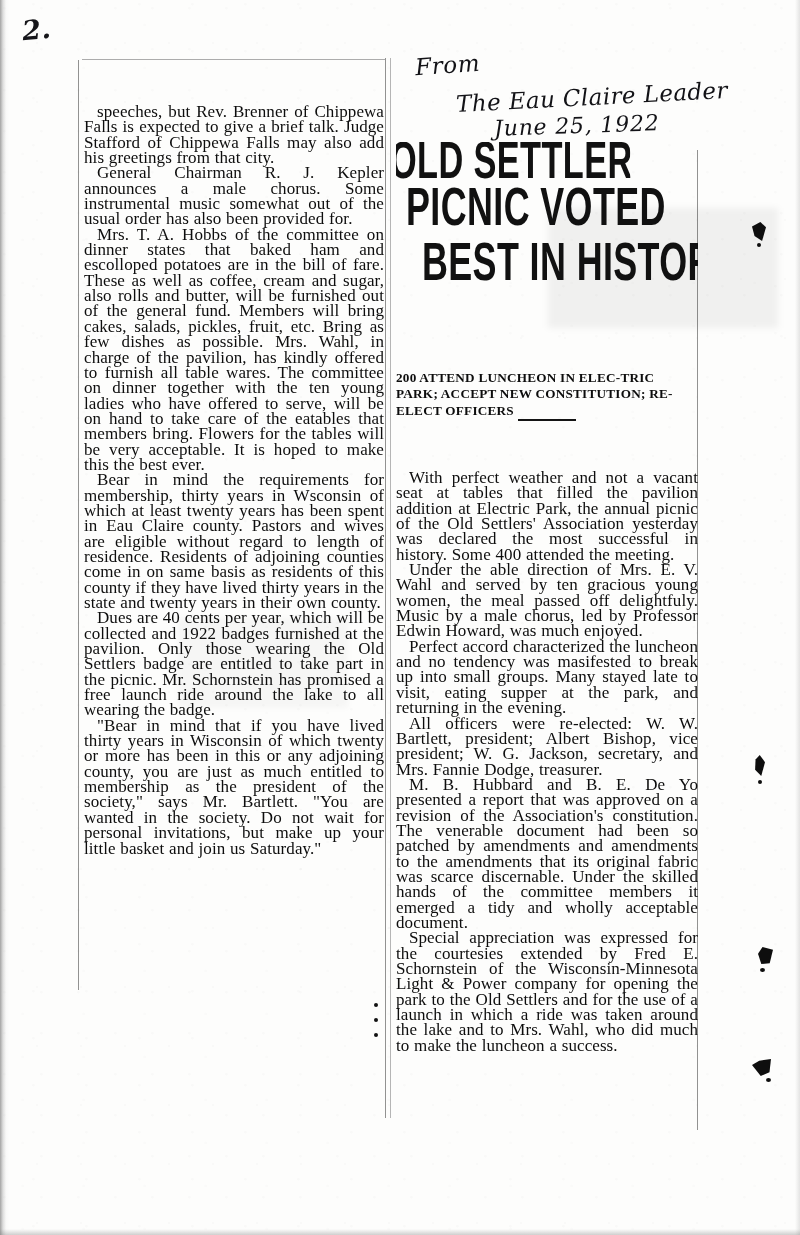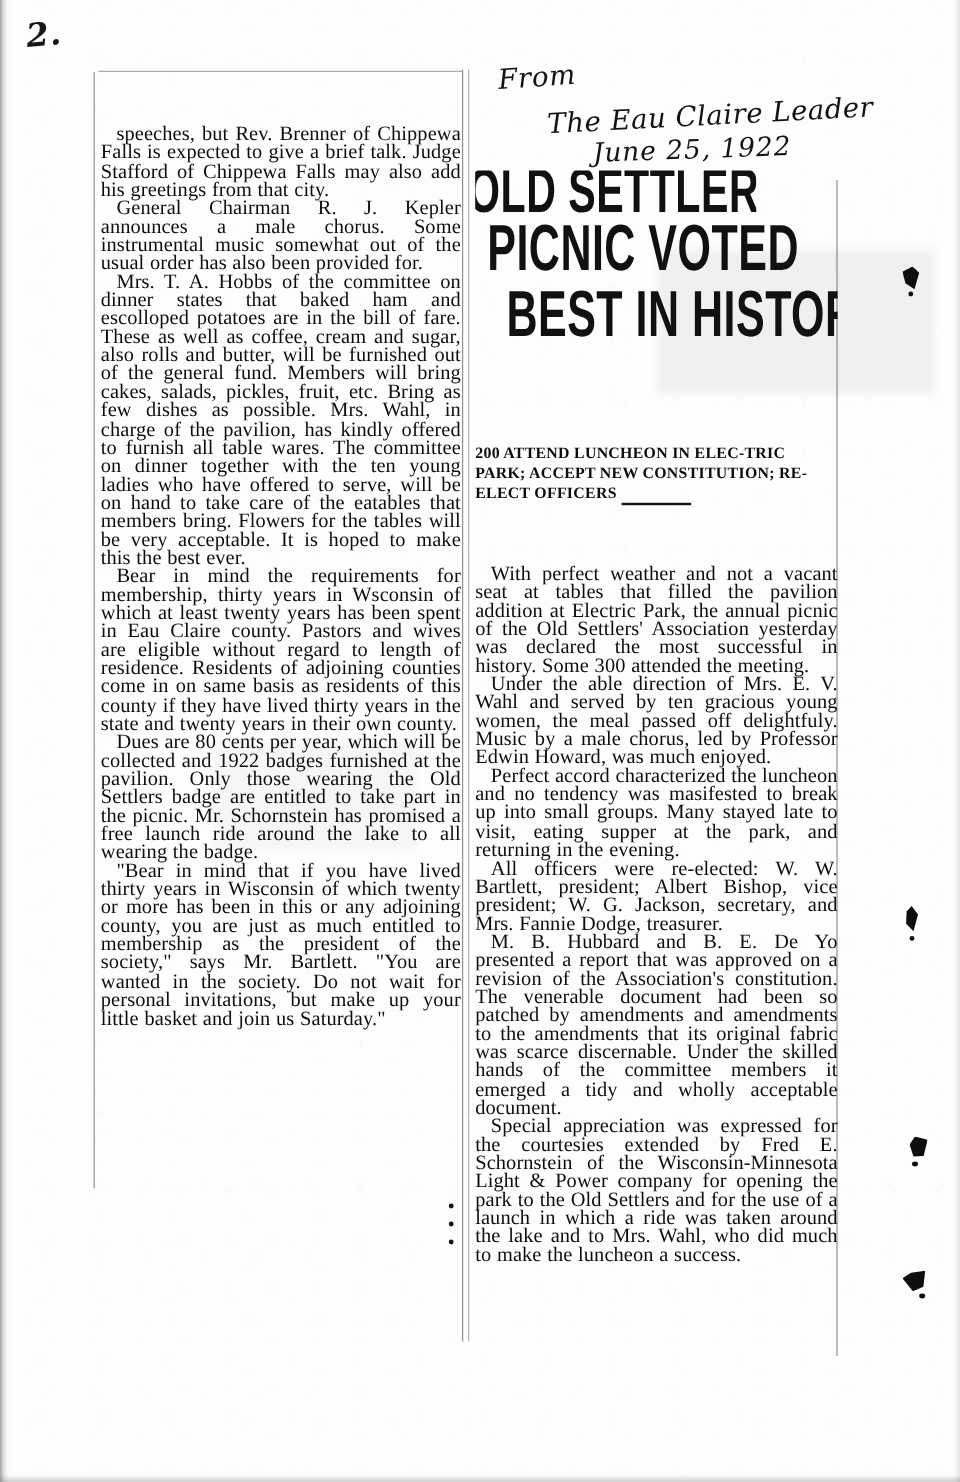--- a/index.html
+++ b/index.html
@@ -284,35 +284,35 @@
     <div class="rule rule-r"></div>
 
     <div class="smudge sm1"></div>
     <div class="smudge sm2"></div>
 
     <div class="lc-body news-body">
       <p>speeches, but Rev. Brenner of Chippewa Falls is expected to give a brief talk. Judge Stafford of Chippewa Falls may also add his greetings from that city.</p>
       <p>General Chairman R. J. Kepler announces a male chorus. Some instrumental music somewhat out of the usual order has also been provided for.</p>
       <p>Mrs. T. A. Hobbs of the committee on dinner states that baked ham and escolloped potatoes are in the bill of fare. These as well as coffee, cream and sugar, also rolls and butter, will be furnished out of the general fund. Members will bring cakes, salads, pickles, fruit, etc. Bring as few dishes as possible. Mrs. Wahl, in charge of the pavilion, has kindly offered to furnish all table wares. The committee on dinner together with the ten young ladies who have offered to serve, will be on hand to take care of the eatables that members bring. Flowers for the tables will be very acceptable. It is hoped to make this the best ever.</p>
       <p>Bear in mind the requirements for membership, thirty years in Wsconsin of which at least twenty years has been spent in Eau Claire county. Pastors and wives are eligible without regard to length of residence. Residents of adjoining counties come in on same basis as residents of this county if they have lived thirty years in the state and twenty years in their own county.</p>
-      <p>Dues are 80 cents per year, which will be collected and 1922 badges furnished at the pavilion. Only those wearing the Old Settlers badge are entitled to take part in the picnic. Mr. Schornstein has promised a free launch ride around the lake to all wearing the badge.</p>
+      <p>Dues are 40 cents per year, which will be collected and 1922 badges furnished at the pavilion. Only those wearing the Old Settlers badge are entitled to take part in the picnic. Mr. Schornstein has promised a free launch ride around the lake to all wearing the badge.</p>
       <p>"Bear in mind that if you have lived thirty years in Wisconsin of which twenty or more has been in this or any adjoining county, you are just as much entitled to membership as the president of the society," says Mr. Bartlett. "You are wanted in the society. Do not wait for personal invitations, but make up your little basket and join us Saturday."</p>
     </div>
 
     <div class="headline">
       <div class="headline-line hl-1">OLD SETTLERS</div>
       <div class="headline-line hl-2">PICNIC VOTED</div>
       <div class="headline-line hl-3">BEST IN HISTORY</div>
     </div>
 
     <div class="deck">200 ATTEND LUNCHEON IN ELEC-TRIC PARK; ACCEPT NEW CONSTITUTION; RE-ELECT OFFICERS</div>
     <div class="deck-rule"></div>
 
     <div class="rc-body news-body">
-      <p>With perfect weather and not a vacant seat at tables that filled the pavilion addition at Electric Park, the annual picnic of the Old Settlers' Association yesterday was declared the most successful in history. Some 300 attended the meeting.</p>
+      <p>With perfect weather and not a vacant seat at tables that filled the pavilion addition at Electric Park, the annual picnic of the Old Settlers' Association yesterday was declared the most successful in history. Some 400 attended the meeting.</p>
       <p>Under the able direction of Mrs. E. V. Wahl and served by ten gracious young women, the meal passed off delightfuly. Music by a male chorus, led by Professor Edwin Howard, was much enjoyed.</p>
       <p>Perfect accord characterized the luncheon and no tendency was masifested to break up into small groups. Many stayed late to visit, eating supper at the park, and returning in the evening.</p>
       <p>All officers were re-elected: W. W. Bartlett, president; Albert Bishop, vice president; W. G. Jackson, secretary, and Mrs. Fannie Dodge, treasurer.</p>
       <p>M. B. Hubbard and B. E. De Yo presented a report that was approved on a revision of the Association's constitution. The venerable document had been so patched by amendments and amendments to the amendments that its original fabric was scarce discernable. Under the skilled hands of the committee members it emerged a tidy and wholly acceptable document.</p>
       <p>Special appreciation was expressed for the courtesies extended by Fred E. Schornstein of the Wisconsin-Minnesota Light &amp; Power company for opening the park to the Old Settlers and for the use of a launch in which a ride was taken around the lake and to Mrs. Wahl, who did much to make the luncheon a success.</p>
     </div>
 
   </div>
 
   <div class="dotcol">

